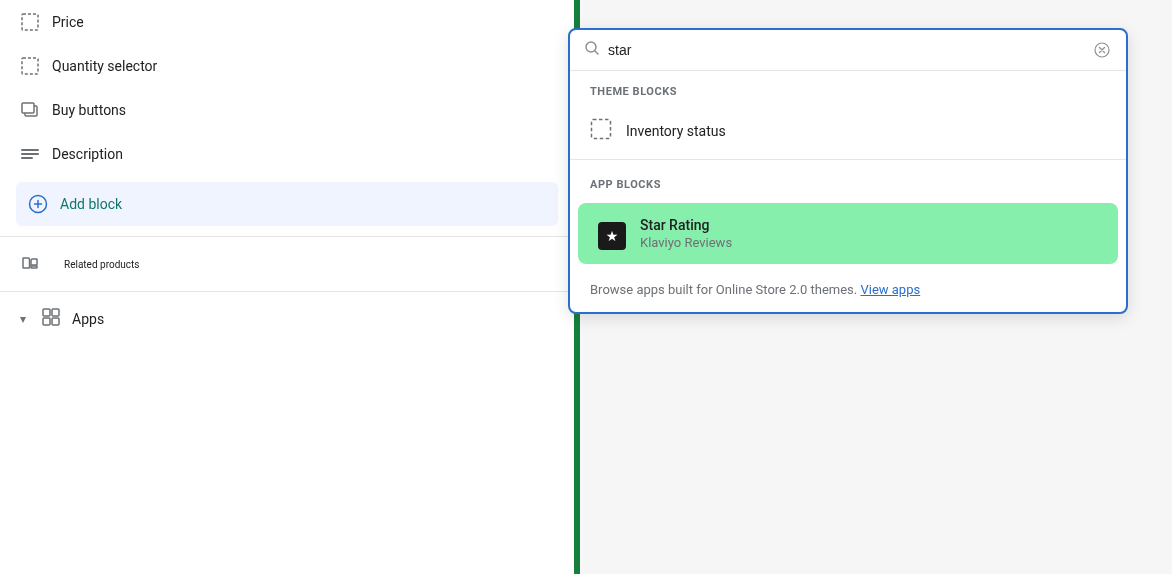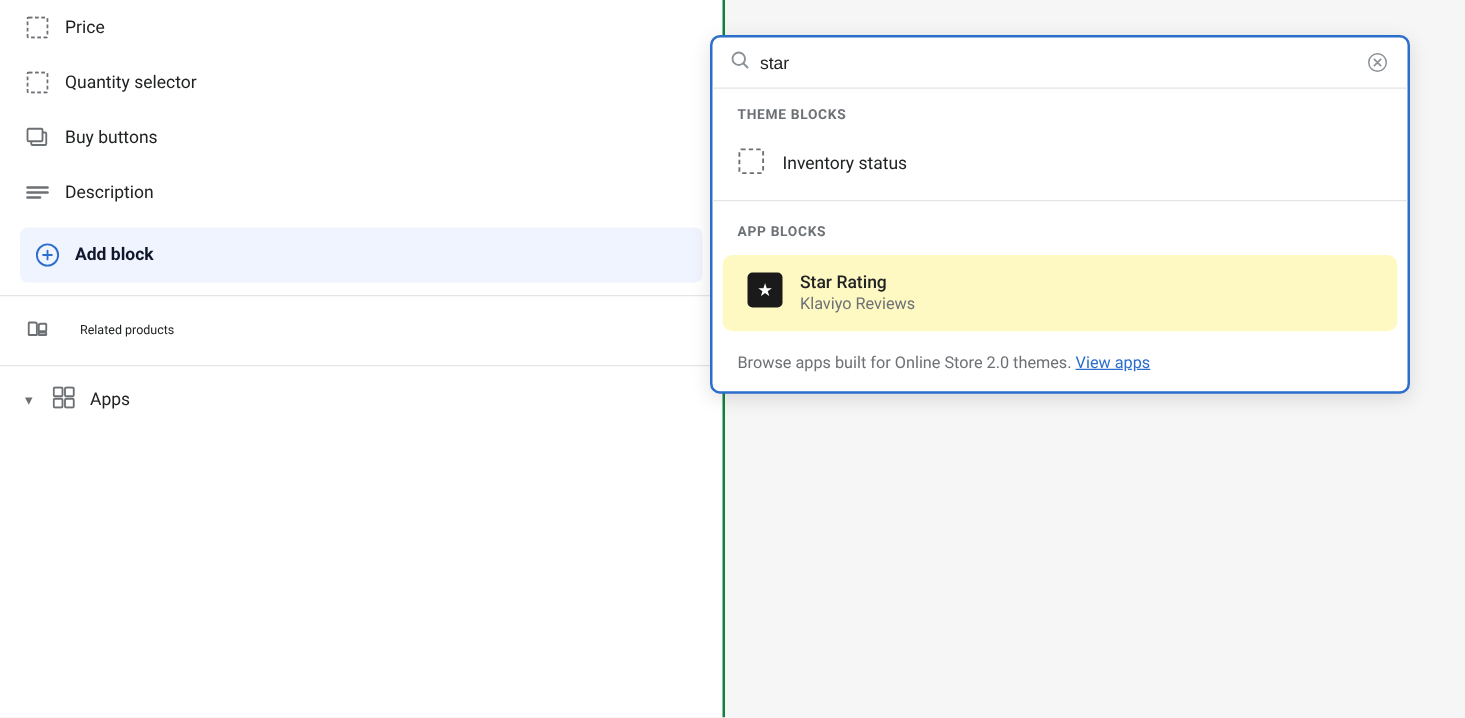--- a/index.html
+++ b/index.html
@@ -13,21 +13,21 @@
       background: #f6f6f7;
       width: 1172px;
       height: 574px;
       overflow: hidden;
       display: flex;
     }
 
     .left-panel {
       width: 580px;
       background: #ffffff;
-      border-right: 2px solid #15803d;
+      border-right: 6px solid #15803d;
       padding: 0;
       overflow: hidden;
       height: 574px;
     }
 
     .list-item {
       display: flex;
       align-items: center;
       gap: 12px;
       padding: 12px 20px;
@@ -57,22 +57,22 @@
     .list-item.active .icon {
       color: #2c6ecb;
     }
 
     .list-item .label {
       font-size: 14px;
       font-weight: 400;
     }
 
     .list-item.active .label {
-      color: #0f172a;
-      font-weight: 700;
+      color: #0f766e;
+      font-weight: 400;
     }
 
     .divider {
       height: 1px;
       background: #e5e5e5;
       margin: 4px 0;
     }
 
     .related-products-item {
       display: flex;
@@ -172,25 +172,25 @@
     }
 
     .section-divider {
       height: 1px;
       background: #e5e5e5;
       margin: 4px 0;
     }
 
     .app-block-item {
       display: flex;
-      align-items: flex-start;
+      align-items: flex-end;
       gap: 14px;
       padding: 14px 20px;
       cursor: pointer;
-      background: #fef9c3;
+      background: #86efac;
       margin: 4px 8px;
       border-radius: 8px;
     }
 
     .app-block-item .app-icon {
       width: 28px;
       height: 28px;
       background: #1a1a1a;
       border-radius: 4px;
       flex-shrink: 0;

